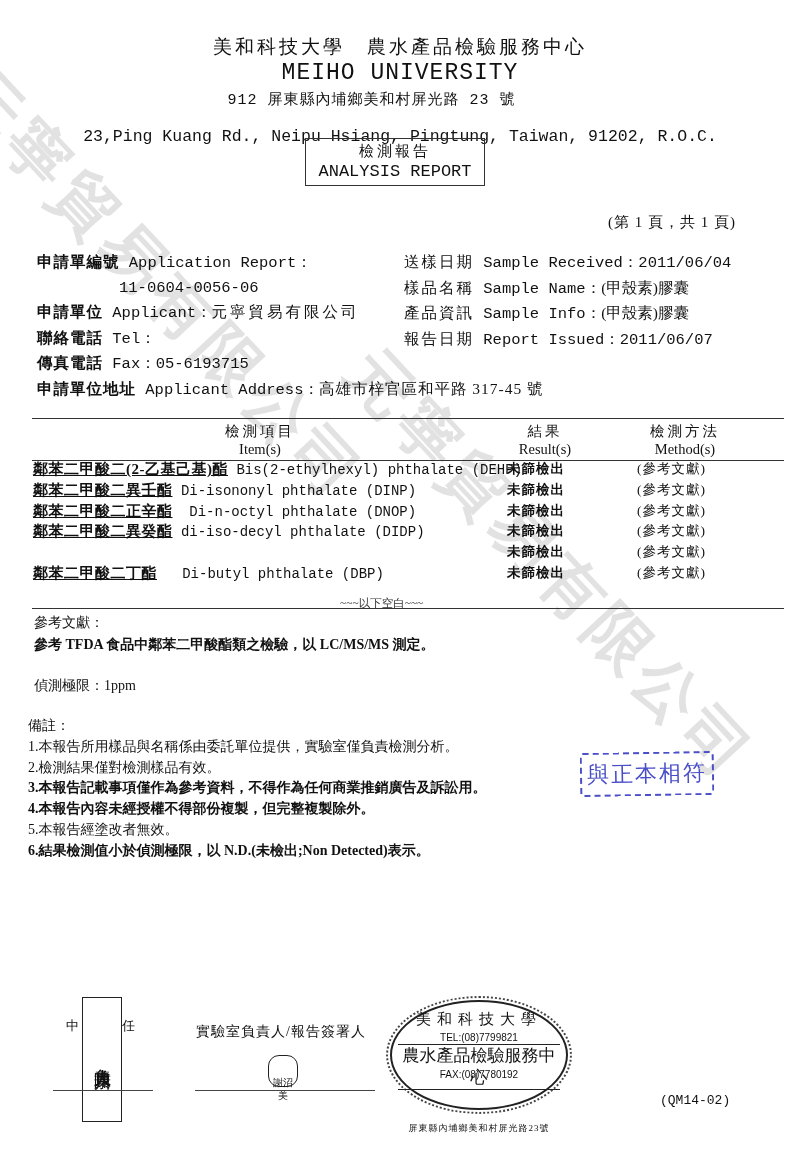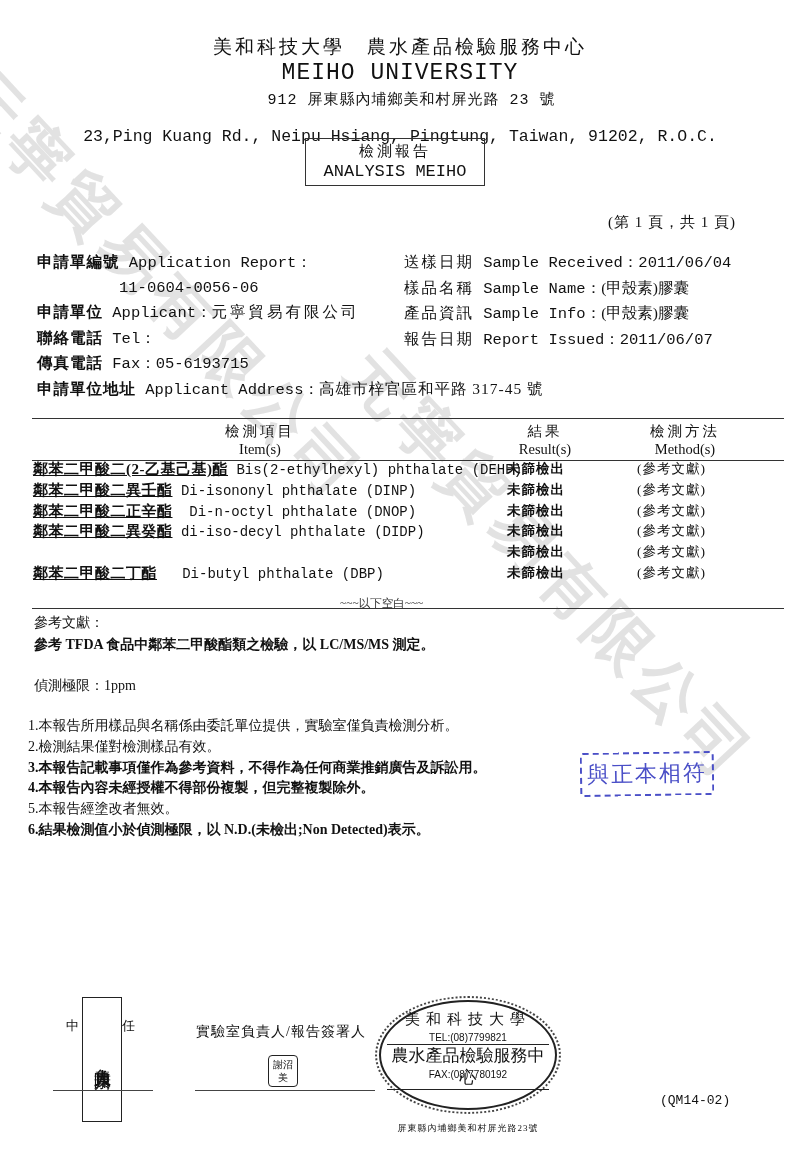--- a/index.html
+++ b/index.html
@@ -15,21 +15,21 @@
     .watermark {
       position: absolute; color: #d9d9d9; font-weight: bold; font-size: 64px;
       font-family: "DejaVu Sans", sans-serif; transform-origin: 0 0; white-space: nowrap;
       letter-spacing: 6px; opacity: 0.75; z-index: 0; pointer-events: none;
     }
 
     .content { position: absolute; inset: 0; z-index: 1; }
 
     .hdr-cn { top: 34px; left: 0; width: 800px; text-align: center; font-size: 19px; letter-spacing: 3px; }
     .hdr-en { top: 60px; left: 0; width: 800px; text-align: center; font-size: 23px; letter-spacing: 1px; }
-    .hdr-addr-cn { top: 90px; left: 0; width: 743px; text-align: center; font-size: 15px; letter-spacing: 1px; padding-left: 40px; }
+    .hdr-addr-cn { top: 90px; left: 0; width: 743px; text-align: center; font-size: 15px; letter-spacing: 1px; }
     .hdr-addr-en { top: 115px; left: 0; width: 800px; text-align: center; font-size: 16.5px; margin-top: 12px; }
 
     .title-box {
       top: 138px; left: 305px; width: 180px; height: 48px; border: 1px solid #333;
       text-align: center; box-sizing: border-box;
     }
     .title-box .cn { font-size: 15px; letter-spacing: 3px; margin-top: 3px; }
     .title-box .en { font-size: 17px; margin-top: 1px; }
 
     .page-no { top: 213px; left: 608px; font-size: 15px; letter-spacing: 1px; }
@@ -66,27 +66,27 @@
 
     .sign-left-label { top: 1017px; left: 66px; font-size: 13px; }
     .sign-left-label2 { top: 1017px; left: 122px; font-size: 13px; }
     .chop-vert {
       top: 997px; left: 82px; width: 40px; height: 125px; border: 1px solid #222;
       font-size: 18px; line-height: 20px; text-align: center; box-sizing: border-box; padding-top: 4px;
     }
     .sign-line1 { top: 1090px; left: 53px; width: 100px; border-top: 1px solid #444; }
     .lab-label { top: 1023px; left: 196px; font-size: 14px; letter-spacing: 1px; }
     .chop-small {
-      top: 1055px; left: 268px; width: 30px; height: 32px; border: 1.5px solid #222; border-radius: 4px;
-      font-size: 10px; line-height: 13px; text-align: center; box-sizing: border-box; padding-top: 2px;
+      top: 1055px; left: 268px; width: 30px; height: 32px; border: 1.5px solid #222; border-radius: 11px;
+      font-size: 10px; line-height: 13px; text-align: center; box-sizing: border-box; padding-top: 20px;
     }
     .sign-line2 { top: 1090px; left: 195px; width: 180px; border-top: 1px solid #444; }
 
     .seal {
-      top: 1000px; left: 379px; width: 178px; height: 110px; border: 2px solid #222; border-radius: 50%;
+      top: 1000px; left: 390px; width: 178px; height: 110px; border: 2px solid #222; border-radius: 50%;
       box-sizing: border-box; text-align: center; outline: 2px dotted #444; outline-offset: 2px;
     }
     .seal .arc-top { position: absolute; top: 8px; left: 0; width: 100%; font-size: 15px; letter-spacing: 6px; }
     .seal .tel { position: absolute; top: 30px; left: 0; width: 100%; font-size: 10px; font-family: "Liberation Sans", sans-serif; }
     .seal .center { position: absolute; top: 42px; left: 6px; width: 162px; font-size: 17px; border-top: 1px solid #222; border-bottom: 1px solid #222; line-height: 22px; }
     .seal .fax { position: absolute; top: 67px; left: 0; width: 100%; font-size: 10px; font-family: "Liberation Sans", sans-serif; }
     .seal .arc-bot { position: absolute; top: 82px; left: 0; width: 100%; font-size: 9px; letter-spacing: 1px; margin-top: 38px; }
 
     .form-code { top: 1093px; left: 660px; font-size: 13px; }
   </style>
@@ -98,21 +98,21 @@
 
 <div class="content">
 
   <div class="abs hdr-en mono">MEIHO UNIVERSITY</div>
   <div class="abs hdr-cn serif">美和科技大學　農水產品檢驗服務中心</div>
   <div class="abs hdr-addr-cn mono">912 屏東縣內埔鄉美和村屏光路 23 號</div>
   <div class="abs hdr-addr-en mono">23,Ping Kuang Rd., Neipu Hsiang, Pingtung, Taiwan, 91202, R.O.C.</div>
 
   <div class="abs title-box">
     <div class="cn serif">檢測報告</div>
-    <div class="en mono">ANALYSIS MEIHO</div>
+    <div class="en mono">ANALYSIS REPORT</div>
   </div>
 
   <div class="abs page-no serif">(第 1 頁，共 1 頁)</div>
 
   <div class="abs info info-left mono">
     <div>
       <span class="lbl-cn serif">申請單編號</span>
       <span>Application Report：</span>
     </div>
     <div style="padding-left:82px;">11-0604-0056-06</div>
@@ -207,20 +207,21 @@
   <div class="abs blank-line serif">~~~以下空白~~~</div>
 
   <div class="abs ref serif">
     <div>參考文獻：</div>
     <div class="body">參考 TFDA 食品中鄰苯二甲酸酯類之檢驗，以 LC/MS/MS 測定。</div>
   </div>
 
   <div class="abs limit serif">偵測極限：1ppm</div>
 
   <div class="abs notes serif">
+    <div>備註：</div>
     <div>1.本報告所用樣品與名稱係由委託單位提供，實驗室僅負責檢測分析。</div>
     <div>2.檢測結果僅對檢測樣品有效。</div>
     <div class="strong">3.本報告記載事項僅作為參考資料，不得作為任何商業推銷廣告及訴訟用。</div>
     <div class="strong">4.本報告內容未經授權不得部份複製，但完整複製除外。</div>
     <div>5.本報告經塗改者無效。</div>
     <div class="strong">6.結果檢測值小於偵測極限，以 N.D.(未檢出;Non Detected)表示。</div>
   </div>
 
   <div class="abs stamp-copy">與正本相符</div>
 

